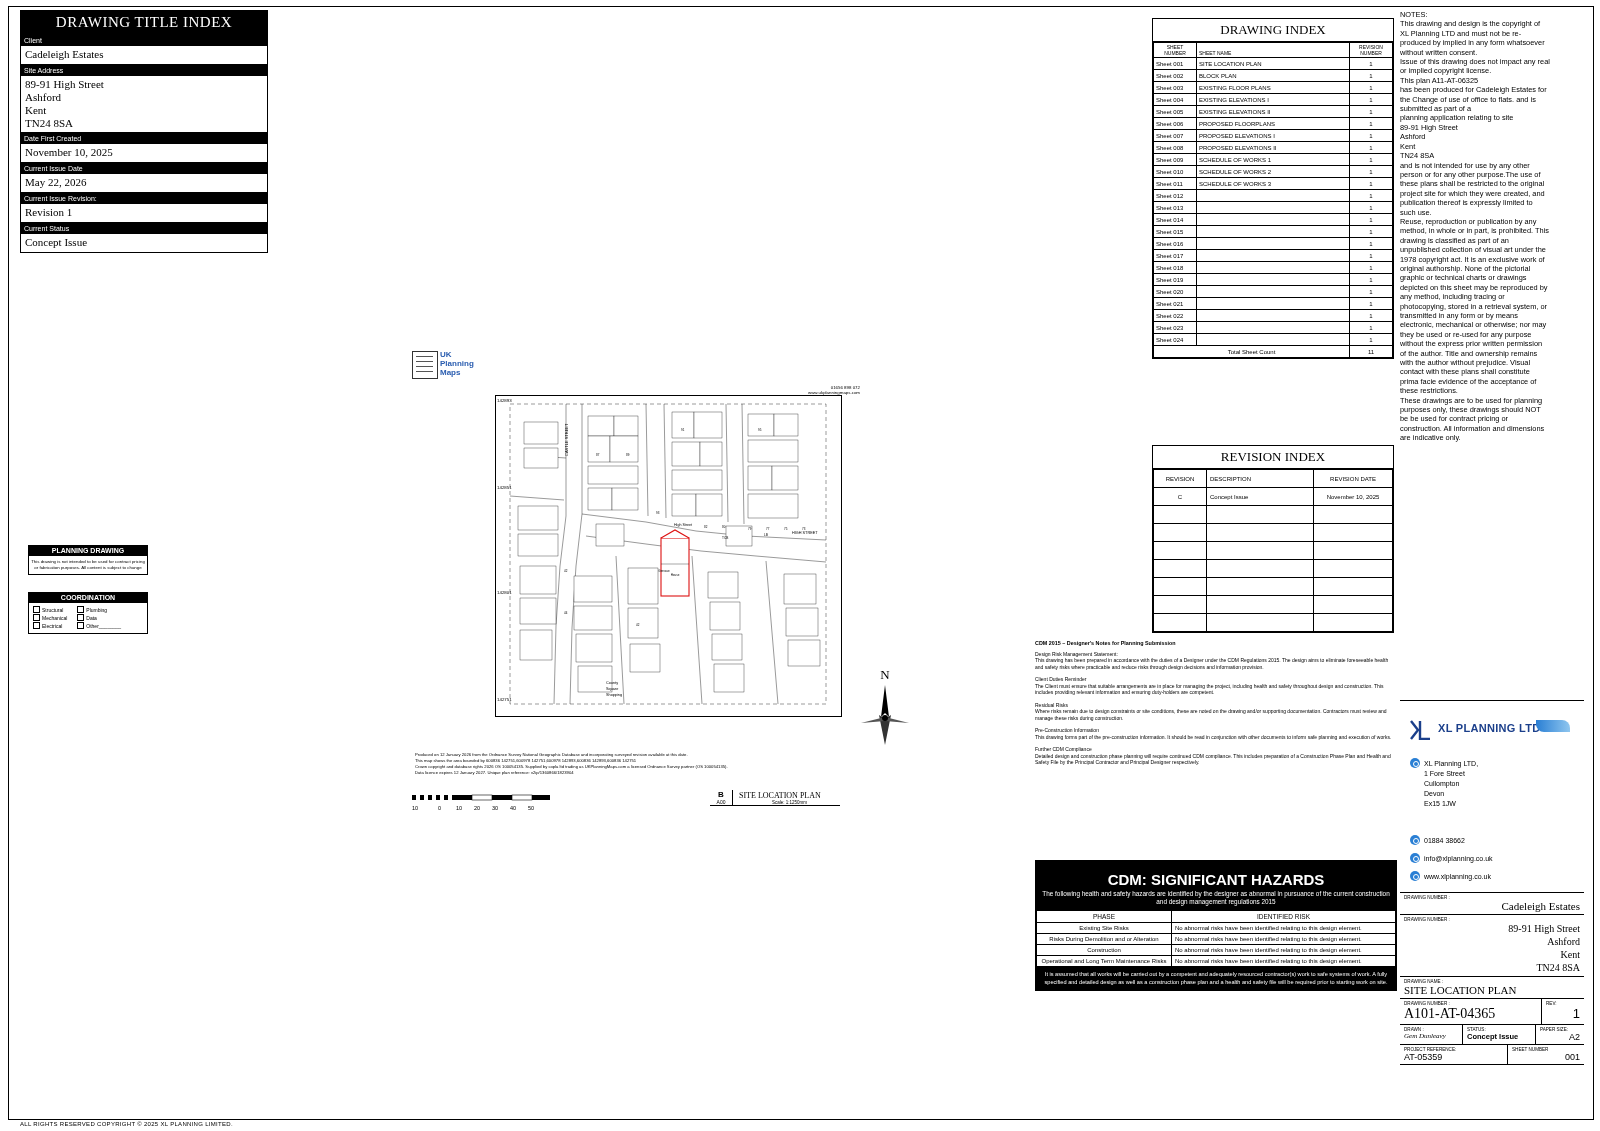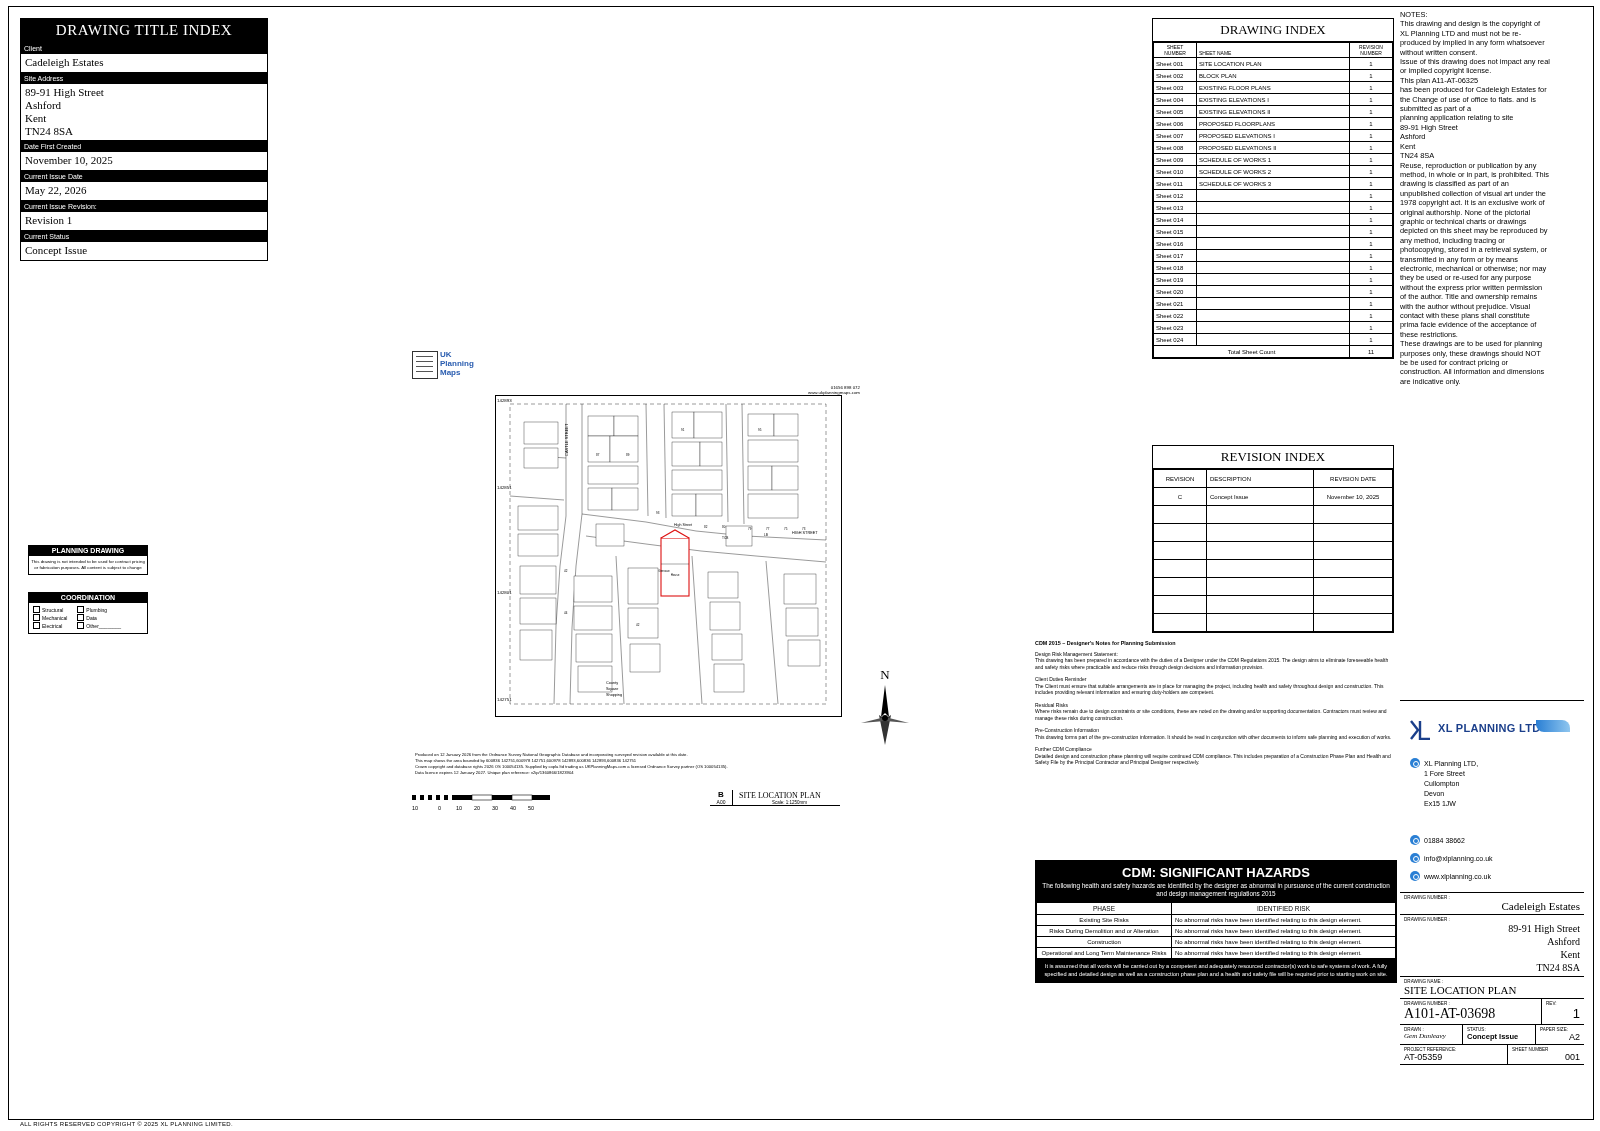--- a/index.html
+++ b/index.html
@@ -1,20 +1,20 @@
 <!DOCTYPE html>
 <html><head>
 <meta charset="utf-8">
 <style>
   html,body{margin:0;padding:0;background:#ffffff;}
   body{width:1600px;height:1131px;position:relative;font-family:"Liberation Sans",sans-serif;color:#000;overflow:hidden;}
   .sheet{position:absolute;left:0;top:0;width:1600px;height:1131px;background:#fff;}
   .frame{position:absolute;left:8px;top:6px;width:1584px;height:1112px;border:1px solid #000;}
   
-  #title-index{position:absolute;left:20px;top:18px;width:248px;}
+  #title-index{position:absolute;left:20px;top:10px;width:248px;}
   .ti-head{background:#000;color:#fff;text-align:center;font-size:15px;letter-spacing:.5px;padding:4px 0;font-family:"Liberation Serif",serif;}
   .ti-lbl{background:#000;color:#fff;font-size:7px;padding:2px 4px;}
   .ti-val{border:1px solid #000;border-top:none;font-size:11px;padding:2px 4px;font-family:"Liberation Serif",serif;}
   .ti-val div{line-height:13px;}
   .ti-block{margin-bottom:0;}
   
   #planning-note{position:absolute;left:28px;top:545px;width:120px;}
   .pn-head{background:#000;color:#fff;font-size:7px;text-align:center;padding:2px 0;font-weight:bold;}
   .pn-body{border:1px solid #000;border-top:none;font-size:4.4px;text-align:center;padding:3px 2px;line-height:6px;}
   #coordination{position:absolute;left:28px;top:592px;width:120px;}
@@ -48,21 +48,21 @@
   table.ri th{font-size:6px;}
   .ri-rev{width:46px;text-align:center;}
   .ri-date{width:72px;text-align:center;}
   
   #cdm-notes{position:absolute;left:1035px;top:640px;width:360px;font-size:5px;line-height:6.5px;}
   #cdm-notes h4{font-size:5.4px;margin:0 0 4px 0;}
   #cdm-notes .p{margin-bottom:6px;}
   
   #hazards{position:absolute;left:1035px;top:860px;width:360px;border:1px solid #000;}
   .hz-head{background:#000;color:#fff;text-align:center;padding:4px 6px;}
-  .hz-head .t{font-size:13px;font-weight:bold;}
+  .hz-head .t{font-size:15px;font-weight:bold;margin-top:6px;}
   .hz-head .s{font-size:6.4px;line-height:8px;margin-top:2px;}
   table.hz{border-collapse:collapse;width:100%;font-size:6px;}
   table.hz th,table.hz td{border:1px solid #000;padding:2px 3px;font-weight:normal;vertical-align:top;}
   table.hz th{text-align:center;font-size:6.5px;}
   .hz-phase{width:128px;text-align:center;}
   .hz-foot{background:#000;color:#fff;font-size:5.6px;text-align:center;padding:4px 8px;line-height:7.5px;}
   
   #notes-col{position:absolute;left:1400px;top:10px;width:150px;font-size:7.4px;line-height:9.4px;}
   
   #right-block{position:absolute;left:1400px;top:700px;width:184px;border-top:1px solid #000;}
@@ -590,20 +590,21 @@
         <div>This drawing and design is the copyright of</div>
         <div>XL Planning LTD and must not be re-produced by implied in any form whatsoever without written consent.</div>
         <div>Issue of this drawing does not impact any real or implied copyright license.</div>
         <div>This plan A11-AT-06325</div>
         <div> has been produced for Cadeleigh Estates for the Change of use of office to flats. and is submitted as part of a</div>
         <div>planning application relating to site</div>
         <div>89-91 High Street</div>
         <div>Ashford</div>
         <div>Kent</div>
         <div>TN24 8SA</div>
+        <div> and is not intended for use by any other person or for any other purpose.The use of these plans shall be restricted to the original project site for which they were created, and publication thereof is expressly limited to such use.</div>
         <div>Reuse, reproduction or publication by any method, in whole or in part, is prohibited. This drawing is classified as part of an unpublished collection of visual art under the 1978 copyright act. It is an exclusive work of original authorship. None of the pictorial graphic or technical charts or drawings depicted on this sheet may be reproduced by any method, including tracing or photocopying, stored in a retrieval system, or transmitted in any form or by means electronic, mechanical or otherwise; nor may they be used or re-used for any purpose without the express prior written permission of the author. Title and ownership remains with the author without prejudice. Visual contact with these plans shall constitute prima facie evidence of the acceptance of these restrictions.</div>
         <div>These drawings are to be used for planning purposes only, these drawings should NOT be be used for contract pricing or construction. All information and dimensions are indicative only.</div>
       </div>
   </div>
 
   <div id="right-block"></div>
 
   <div id="xl-logo">
     <svg class="xl-mark" viewBox="0 0 22 20">
       <path d="M1 1 L8 10 L1 19" stroke="#1b3f8b" stroke-width="2.4" fill="none"></path>
@@ -646,21 +647,21 @@
         <div>TN24 8SA</div>
       </div>
     </div>
     <div class="rb-row">
       <div class="rb-lbl">DRAWING NAME :</div>
       <div class="rb-val" style="font-size:11px;font-family:'Liberation Serif',serif;">SITE LOCATION PLAN</div>
     </div>
     <div class="rb-row" style="display:flex;padding:0;">
       <div style="flex:1;padding:2px 4px;">
         <div class="rb-lbl">DRAWING NUMBER :</div>
-        <div style="font-size:14px;font-family:'Liberation Serif',serif;">A101-AT-03698</div>
+        <div style="font-size:14px;font-family:'Liberation Serif',serif;">A101-AT-04365</div>
       </div>
       <div style="width:34px;border-left:1px solid #000;padding:2px 4px;">
         <div class="rb-lbl">REV:</div>
         <div style="font-size:13px;text-align:right;">1</div>
       </div>
     </div>
     <div class="rb-row" style="display:flex;padding:0;">
       <div style="flex:1;padding:2px 4px;border-right:1px solid #000;">
         <div class="rb-lbl">DRAWN :</div>
         <div style="font-size:7px;font-family:'Liberation Serif',serif;font-style:italic;">Gem Dunleavy</div>

